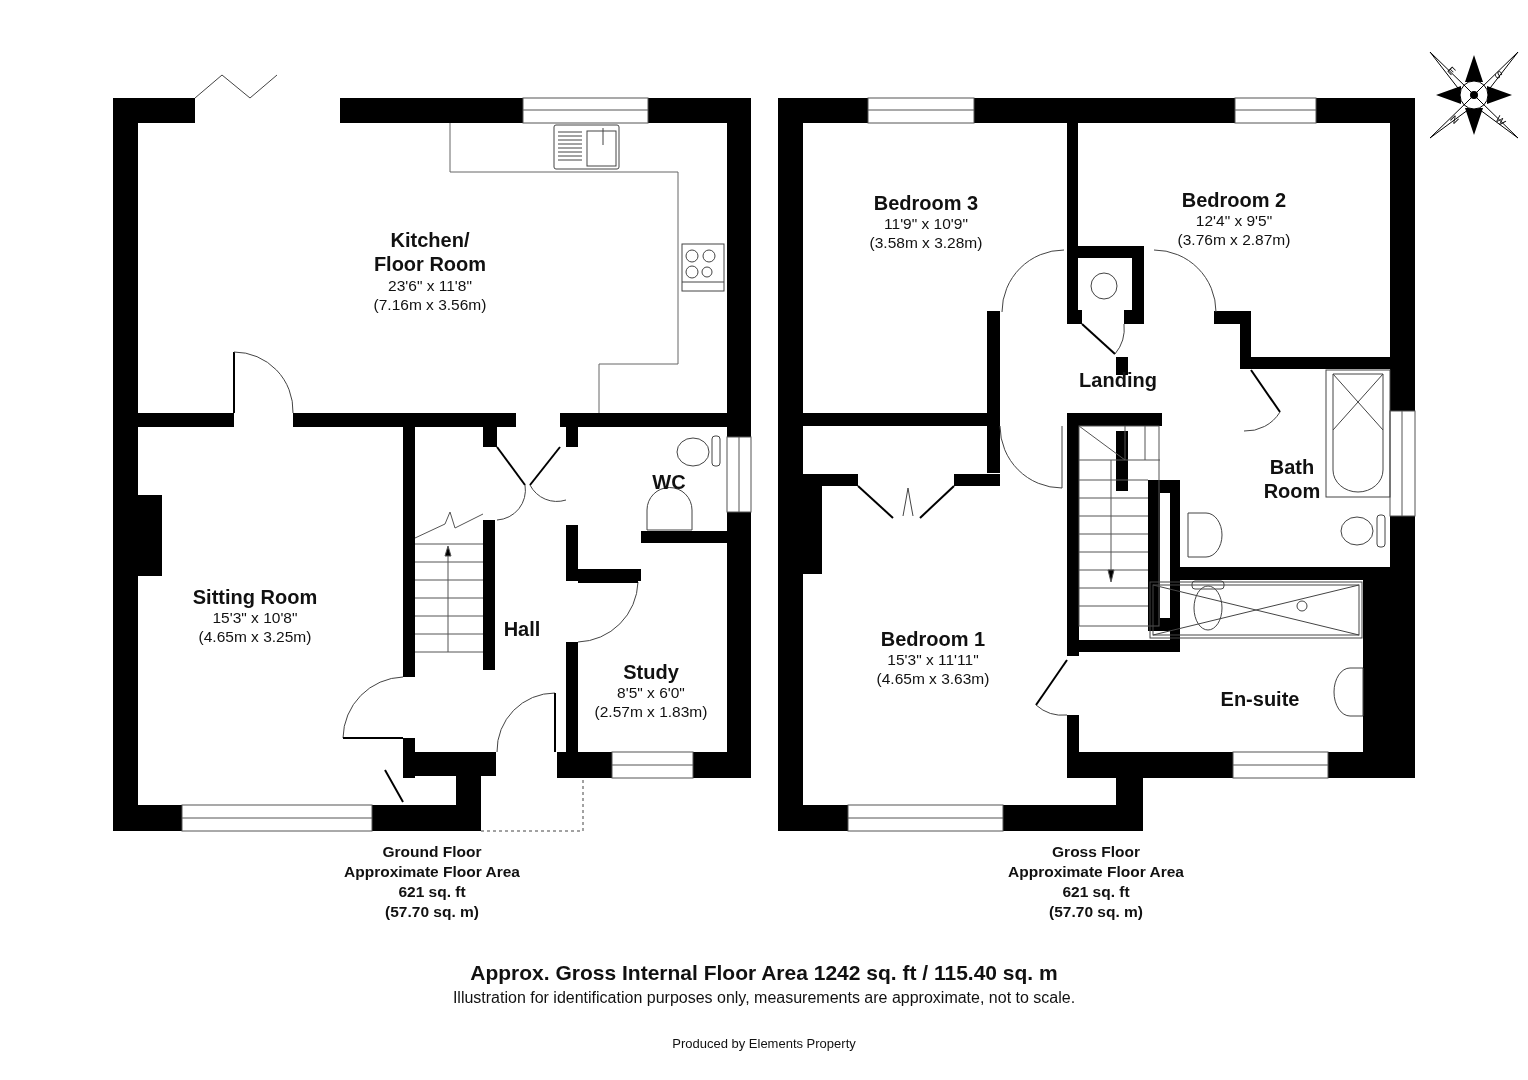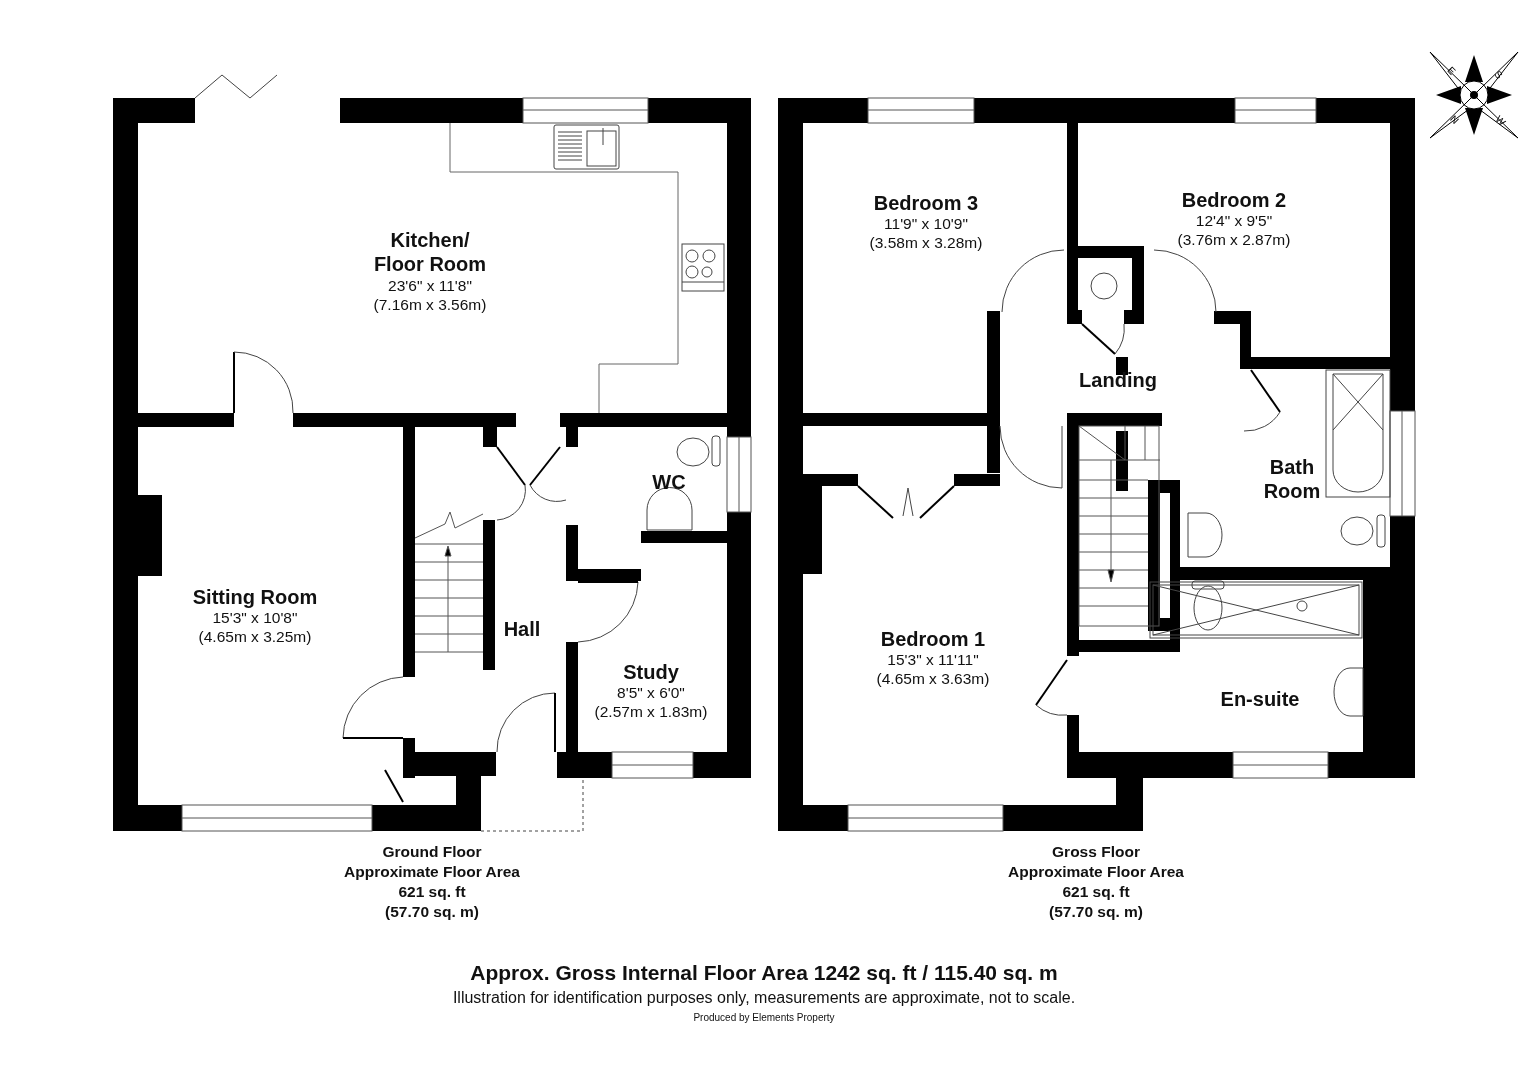--- a/index.html
+++ b/index.html
@@ -8,21 +8,21 @@
   svg { position: absolute; left: 0; top: 0; }
   .label { position: absolute; text-align: center; transform: translateX(-50%); white-space: nowrap; line-height: 1.22; }
   .room-name { font-weight: bold; font-size: 20px; display: block; }
   .room-dim { font-size: 15.5px; display: block; }
   .floor-caption { position: absolute; text-align: center; transform: translateX(-50%);
                    font-weight: bold; font-size: 15.5px; line-height: 20px; white-space: nowrap; }
   .floor-caption span { display: block; }
   .footer { position: absolute; left: 0; width: 100%; text-align: center; }
   .gross { top: 961px; font-size: 21px; font-weight: bold; }
   .disclaimer { top: 989px; font-size: 16px; }
-  .produced { top: 1012px; font-size: 10px; }
+  .produced { top: 1036px; font-size: 13px; }
 </style>
 </head>
 <body>
 
 <svg width="1528" height="1080" viewBox="0 0 1528 1080">
 
   <g>
 
     <g fill="#000">
       <rect x="113" y="98" width="25" height="733"></rect>

